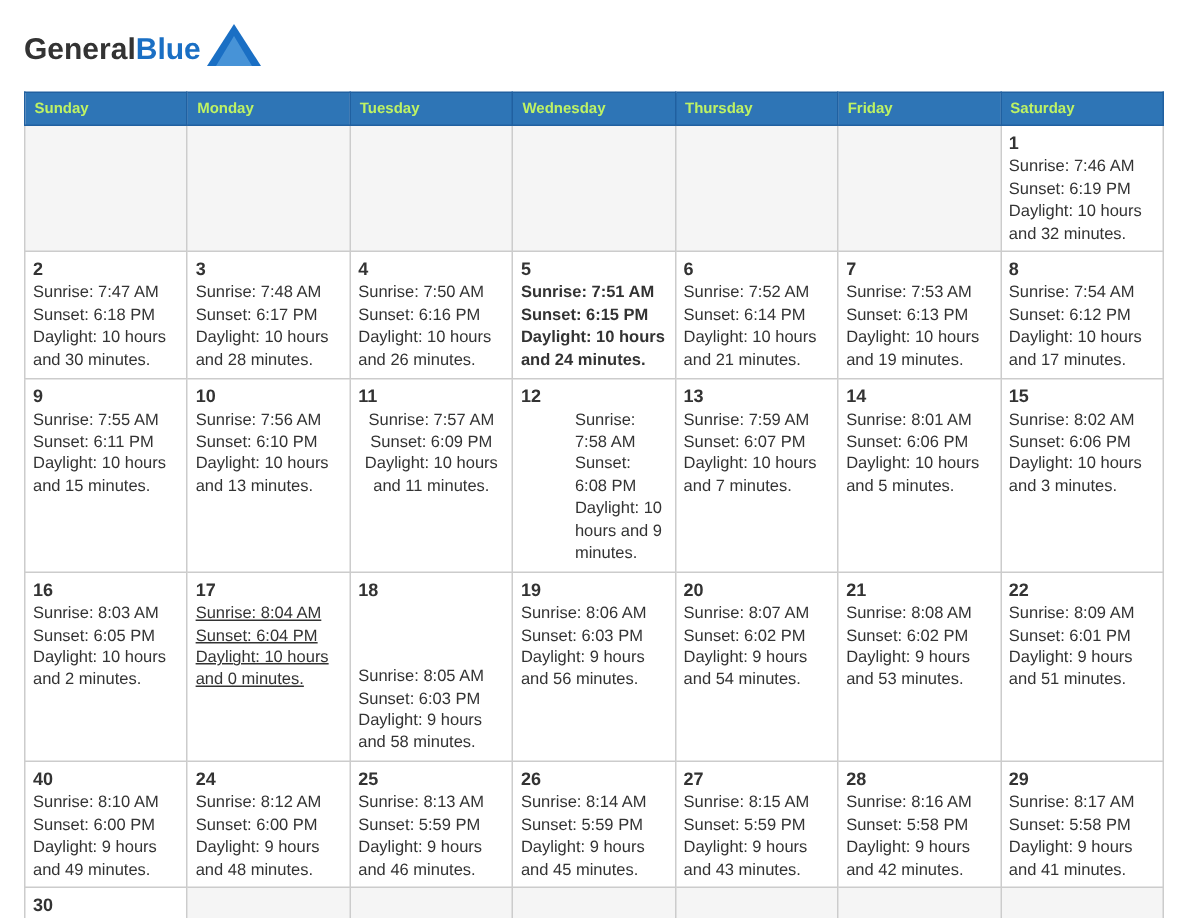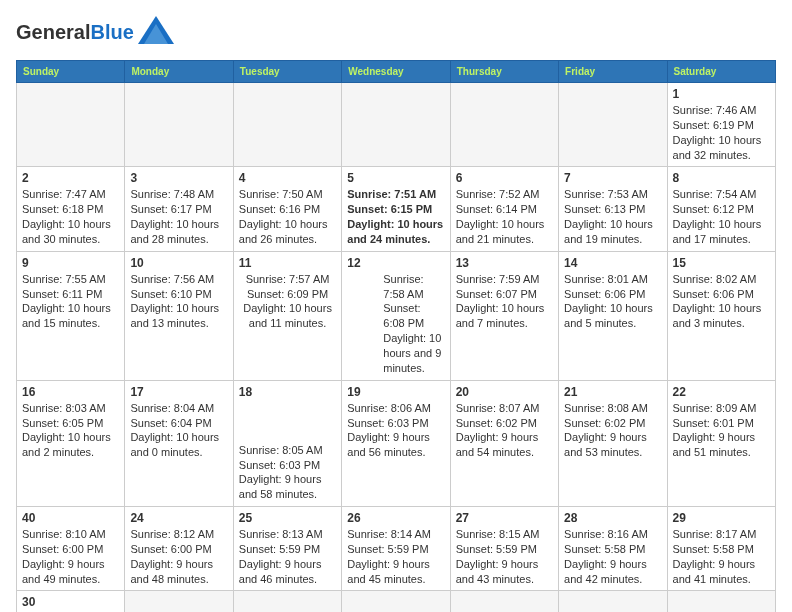--- a/index.html
+++ b/index.html
@@ -214,21 +214,21 @@
       </tr>
       <tr>
         <td>
           <span class="day-num">16</span>
           <div class="day-info" style="white-space: pre-line;">Sunrise: 8:03 AM
 Sunset: 6:05 PM
 Daylight: 10 hours and 2 minutes.</div>
         </td>
         <td>
           <span class="day-num">17</span>
-          <div class="day-info" style="white-space: pre-line;">Sunrise: 8:04 AM
+          <div class="day-info" style="white-space: pre-line; text-decoration: underline;">Sunrise: 8:04 AM
 Sunset: 6:04 PM
 Daylight: 10 hours and 0 minutes.</div>
         </td>
         <td>
           <span class="day-num">18</span>
           <div class="day-info" style="white-space: pre-line; margin-top: 44px;">Sunrise: 8:05 AM
 Sunset: 6:03 PM
 Daylight: 9 hours and 58 minutes.</div>
         </td>
         <td>

